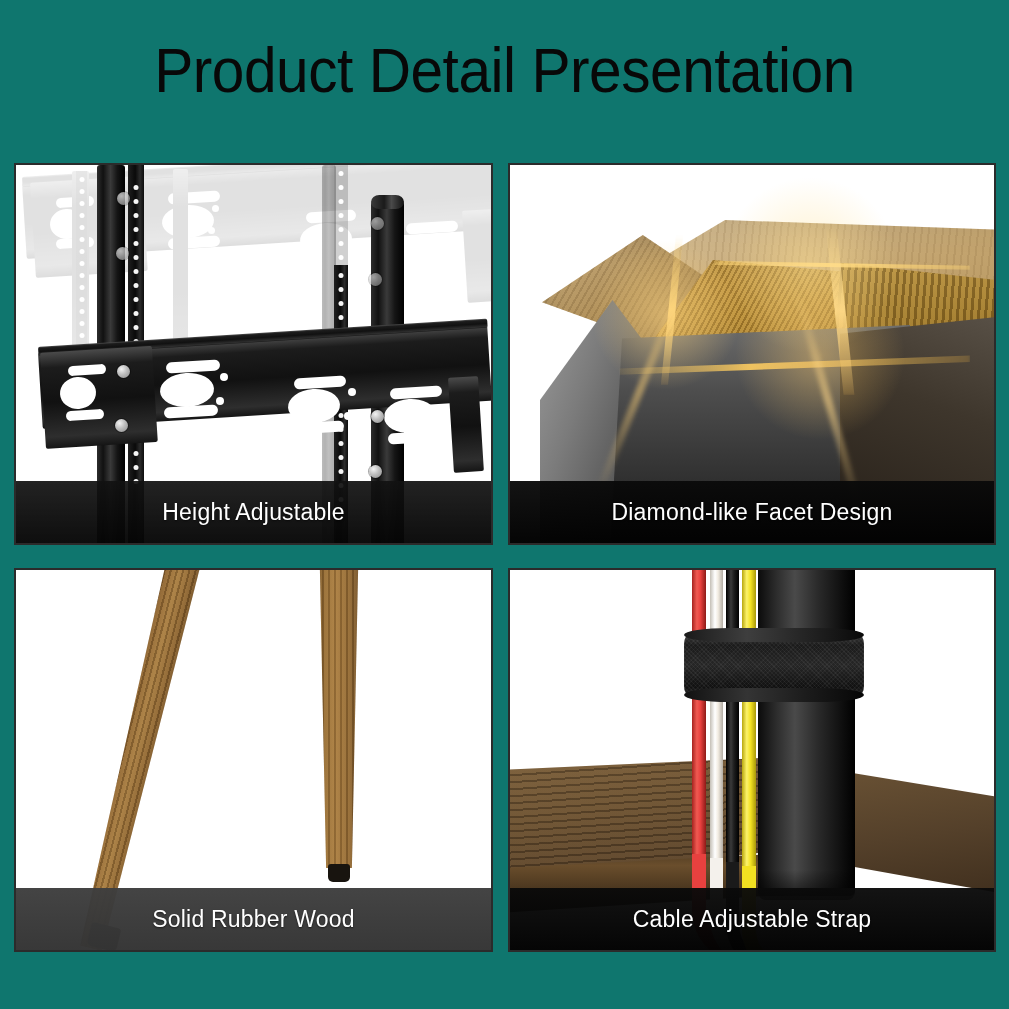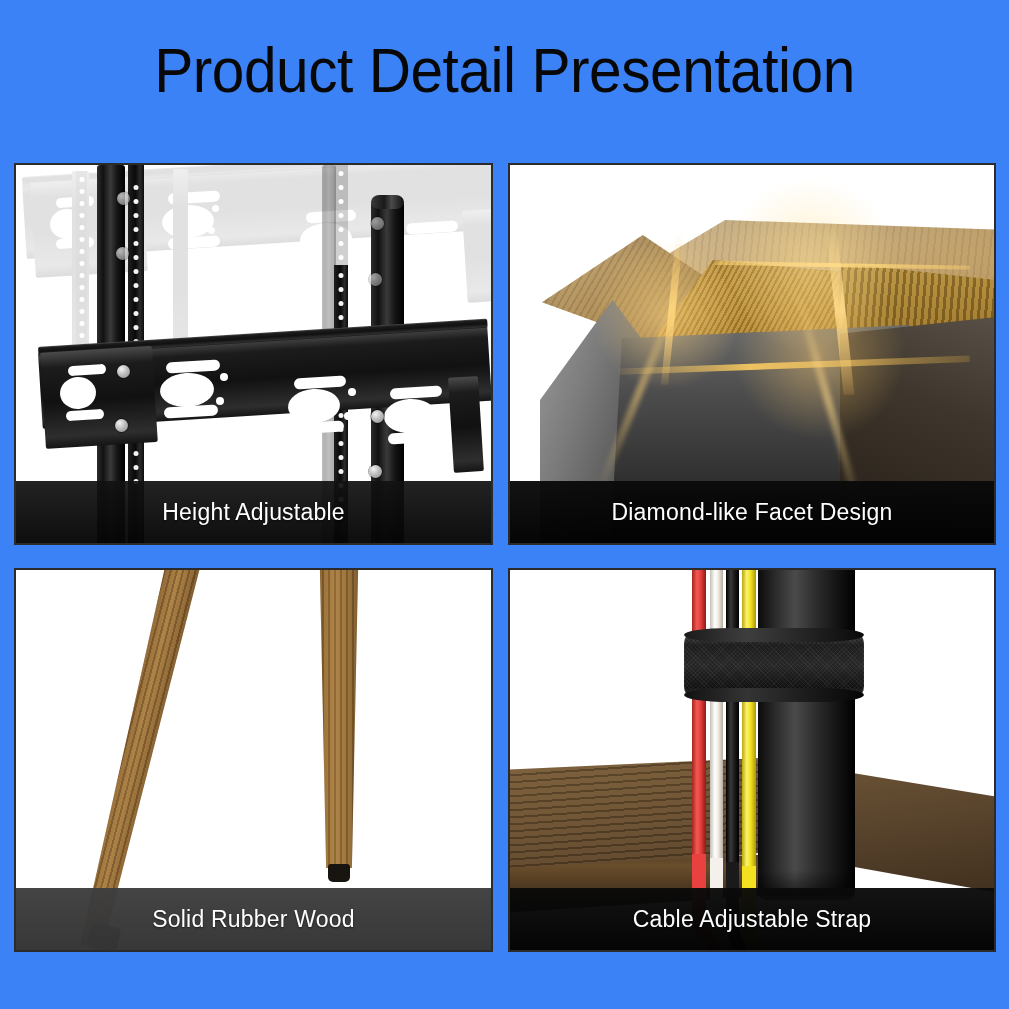--- a/index.html
+++ b/index.html
@@ -2,21 +2,21 @@
 <html><head>
 <meta charset="utf-8">
 <style>
   html,body{margin:0;padding:0;}
   body{
     width:1009px;height:1009px;
     background:#ffffff;
     font-family:"Liberation Sans", sans-serif;
     overflow:hidden;
   }
-  .page{position:relative;width:1009px;height:1009px;background:#3b82f6;}
+  .page{position:relative;width:1009px;height:1009px;background:#0f766e;}
 
   
   .title{
     position:absolute;left:0;top:34px;width:1009px;
     text-align:center;
     font-family:"Liberation Sans", sans-serif;
     font-size:63px;
     font-weight:400;
     letter-spacing:-0.5px;
     color:#080808;

